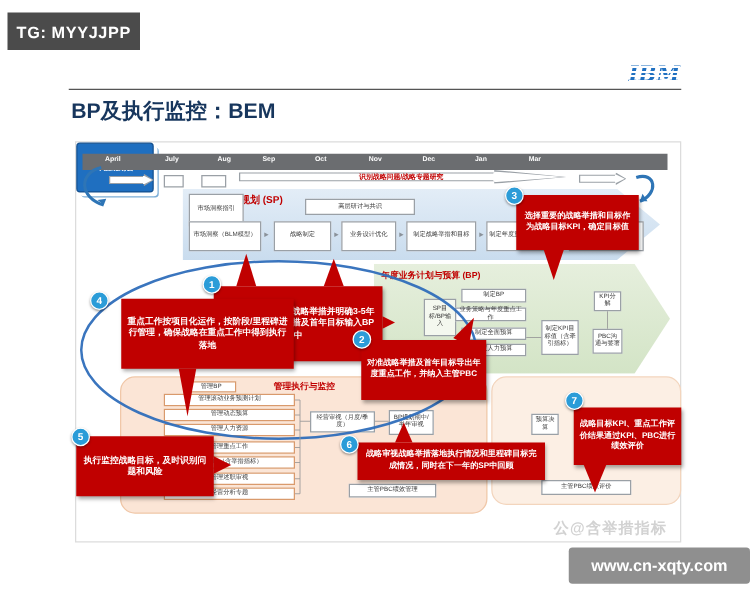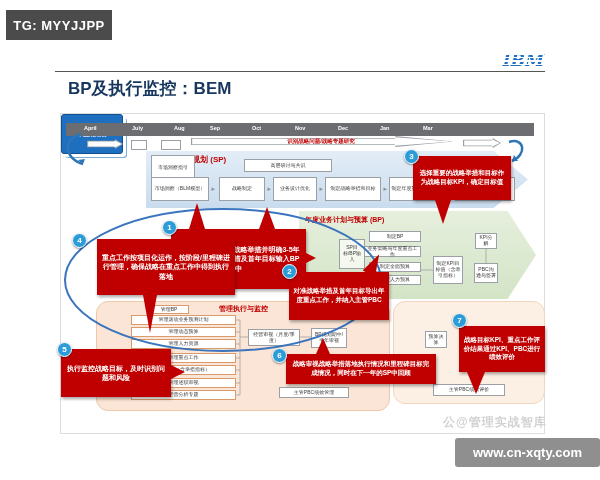--- a/index.html
+++ b/index.html
@@ -8,21 +8,21 @@
   .abs{position:absolute;}
 
   
   .tg-badge{left:6px;top:10px;width:106px;height:30px;background:#4b4b4b;color:#fff;
     font-size:13px;font-weight:bold;display:flex;align-items:center;justify-content:center;letter-spacing:.5px;}
   .ibm-logo{right:56px;top:52px;font-family:"DejaVu Serif","Liberation Serif",serif;
     font-weight:900;font-style:italic;font-size:17px;color:#1f70c1;line-height:1;}
   .ibm-logo .stripes{position:absolute;inset:-1px 0 -1px 0;pointer-events:none;
     background:repeating-linear-gradient(to bottom,transparent 0 2.2px,#fff 2.2px 3.6px);}
   .rule{left:55px;top:71px;width:490px;height:0;border-top:1.5px solid #555;}
-  .title{left:68px;top:77px;margin:0;font-size:17px;font-weight:bold;color:#17365d;}
+  .title{left:57px;top:77px;margin:0;font-size:17px;font-weight:bold;color:#17365d;}
 
   
   .diagram{left:60px;top:113px;width:483px;height:319px;border:1px solid #dcdcdc;background:#fff;overflow:visible;}
   .svg-layer{position:absolute;left:0;top:0;width:483px;height:319px;pointer-events:none;z-index:5;}
 
   
   .tl-bar{left:5px;top:9px;width:468px;height:13px;background:#6b6d70;z-index:1;}
   .tl-month{position:absolute;top:2px;color:#fff;font-size:5.5px;font-weight:bold;}
   .outline-arrow,.outline-rect{position:absolute;background:#fff;border:1px solid #9aa0a6;z-index:1;}
   .outline-arrow{clip-path:polygon(0 18%,78% 18%,78% 0,100% 50%,78% 100%,78% 82%,0 82%);border:none;
@@ -208,14 +208,14 @@
   <div class="circle-num" style="left:211px;top:234px;">6</div>
 
   <div class="callout" style="left:398px;top:212px;width:86px;height:46px;font-size:6.5px;">
     <span class="spike" style="left:8px;bottom:-22px;border-left:9px solid transparent;border-right:9px solid transparent;border-top:22px solid #c00000;"></span>
     <span>战略目标KPI、重点工作评价结果通过KPI、PBC进行绩效评价</span>
   </div>
   <div class="circle-num" style="left:391px;top:199px;">7</div>
 
 </div>
 
-<div class="abs wm-lib">公@管理实战智库</div>
+<div class="abs wm-lib">公@含举措指标</div>
 <div class="abs wm-site">www.cn-xqty.com</div>
 
 </body></html>

